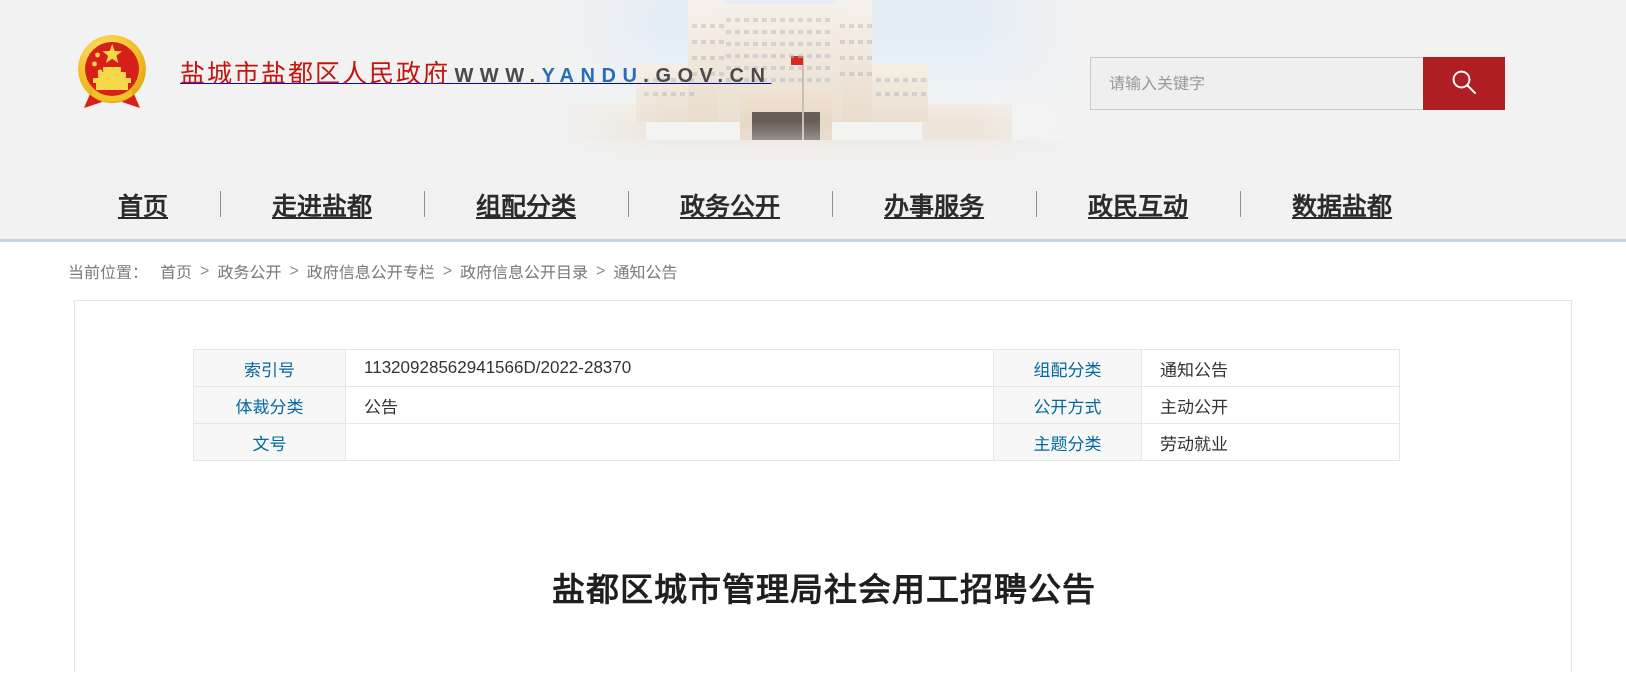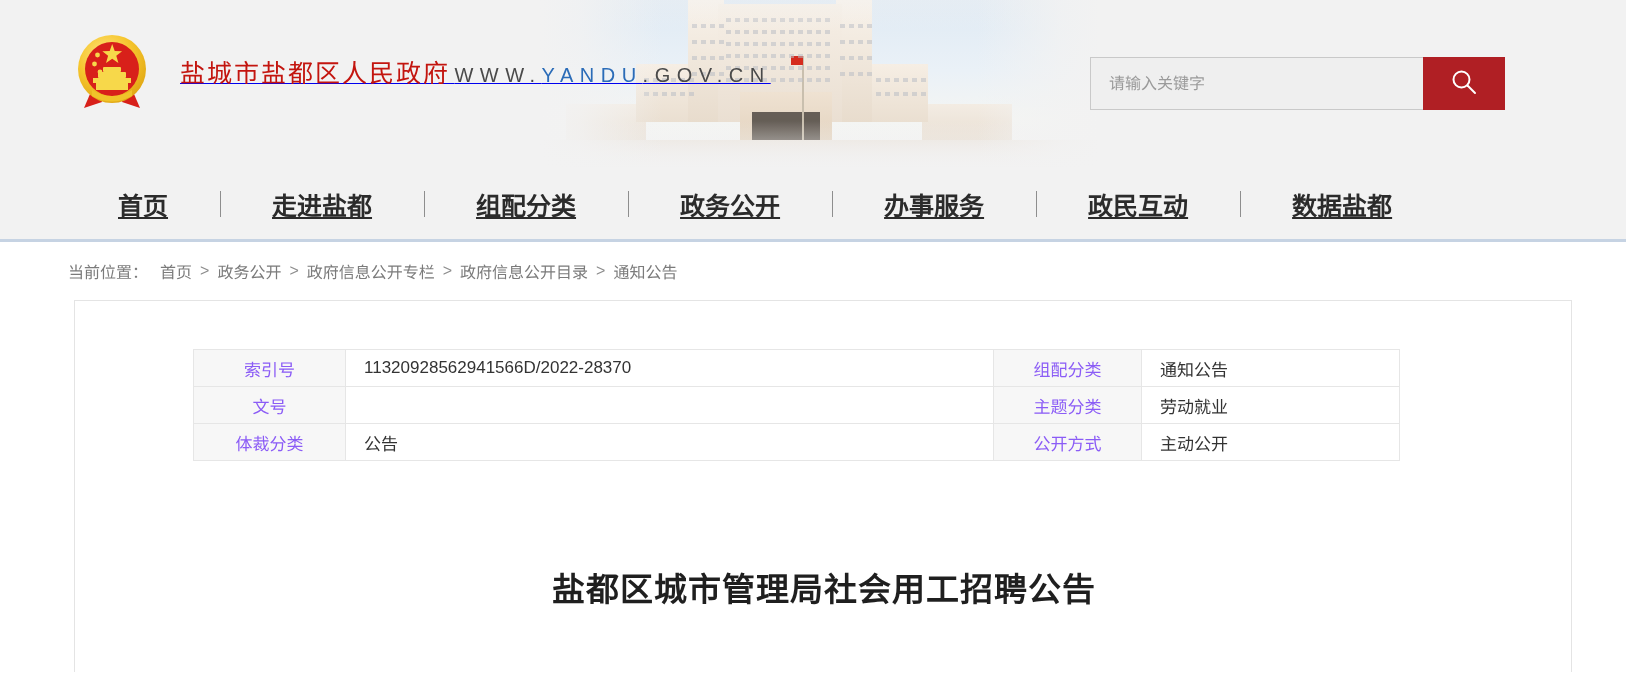--- a/index.html
+++ b/index.html
@@ -73,21 +73,21 @@
     display: flex; align-items: center; gap: 18px;
   }
   .emblem { width: 100px; height: 100px; position: relative; }
   .brand-text { padding-top: 4px; }
   .brand-title {
     font-size: 25px; font-weight: 400; color: #c3150f;
     letter-spacing: 2px; line-height: 1.18; white-space: nowrap;
   }
   .brand-url {
     margin-top: 8px;
-    font-size: 20px; font-weight: 400; letter-spacing: 6.5px;
+    font-size: 20px; font-weight: 700; letter-spacing: 6.5px;
     color: #4a4a4a; white-space: nowrap;
   }
   .brand-url .hl { color: #2b6cb8; }
 
   .searchbar {
     position: absolute; left: 1090px; top: 57px;
     display: flex; height: 53px;
   }
   .search-input {
     width: 333px; height: 53px;
@@ -154,21 +154,21 @@
   .info-table td {
     border: 1px solid #e6e6e6;
     height: 37px;
     font-size: 17px;
     color: #333333;
     padding: 0 0 0 18px;
     vertical-align: middle;
   }
   .info-table td.k {
     background: #f7f7f7;
-    color: #8b5cf6;
+    color: #0369a1;
     text-align: center;
     padding: 0;
   }
   .col-k1 { width: 152px; }
   .col-v1 { width: 648px; }
   .col-k2 { width: 148px; }
   .col-v2 { width: 258px; }
 
   .doc-title {
     position: absolute;
@@ -477,28 +477,28 @@
         <col class="col-v2">
     </colgroup>
     <tbody>
       <tr>
         <td class="k">索引号</td>
         <td>11320928562941566D/2022-28370</td>
         <td class="k">组配分类</td>
         <td>通知公告</td>
       </tr>
       <tr>
+        <td class="k">体裁分类</td>
+        <td>公告</td>
+        <td class="k">公开方式</td>
+        <td>主动公开</td>
+      </tr>
+      <tr>
         <td class="k">文号</td>
         <td></td>
         <td class="k">主题分类</td>
         <td>劳动就业</td>
       </tr>
-      <tr>
-        <td class="k">体裁分类</td>
-        <td>公告</td>
-        <td class="k">公开方式</td>
-        <td>主动公开</td>
-      </tr>
     </tbody>
   </table>
 
   <h1 class="doc-title">盐都区城市管理局社会用工招聘公告</h1>
 </div>
 
 </body></html>

